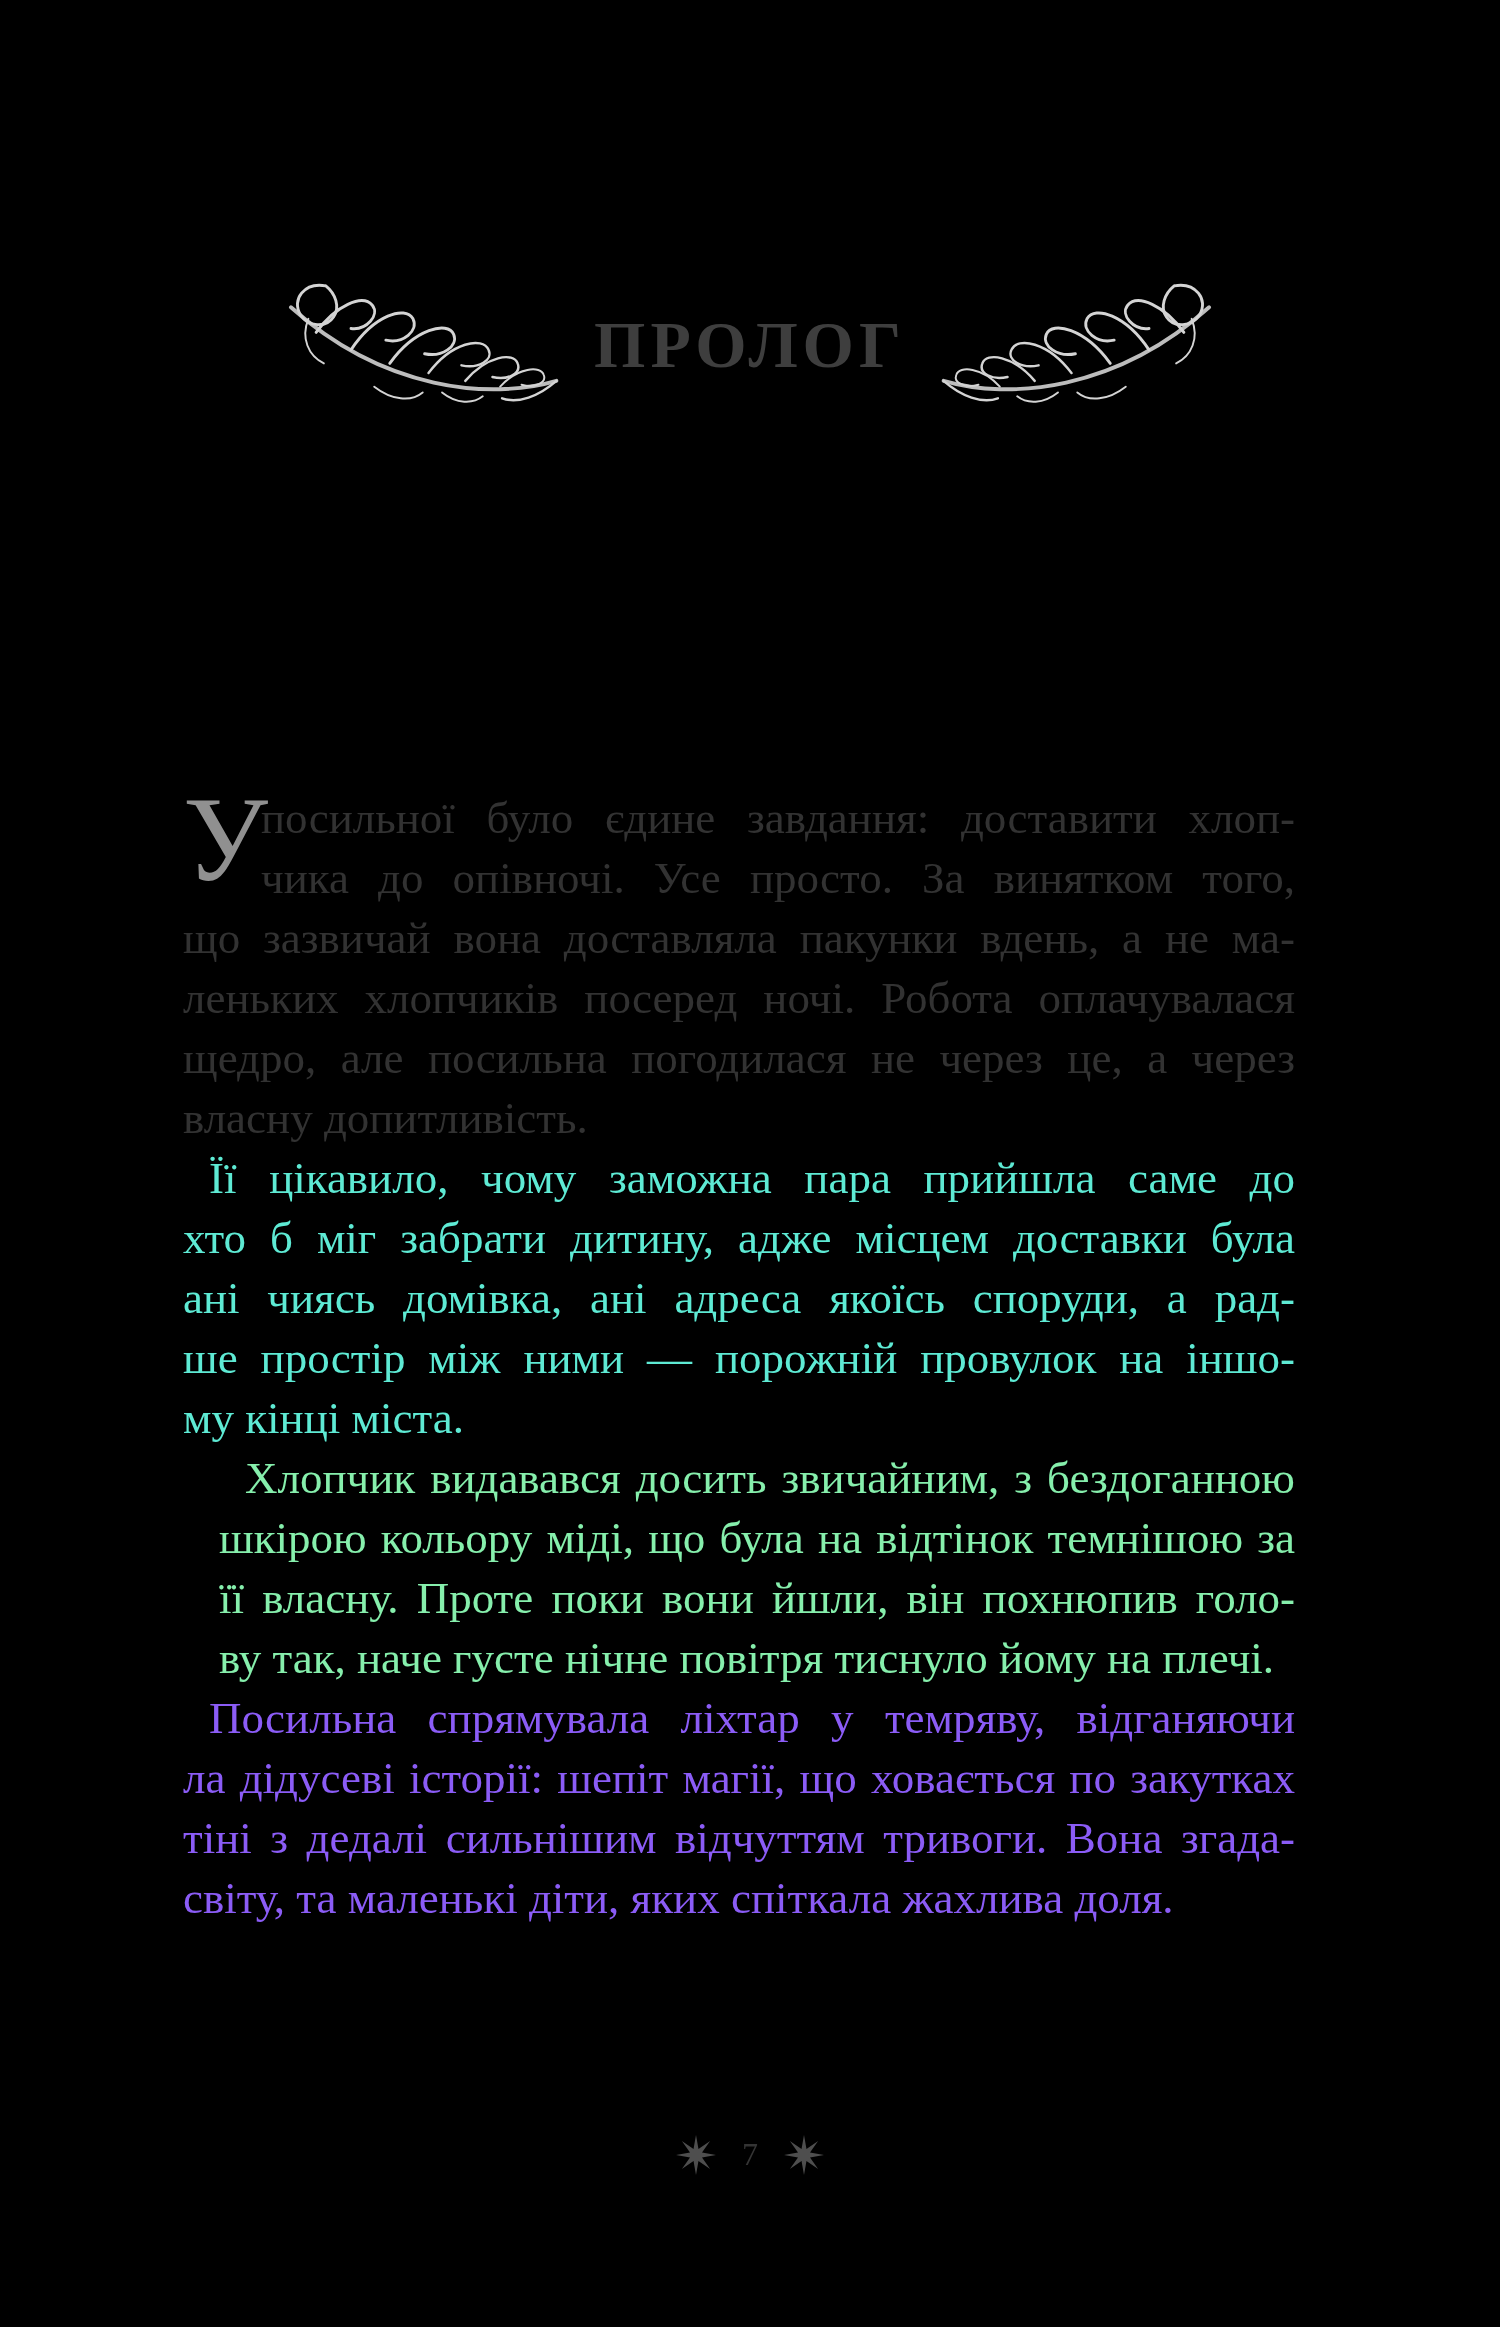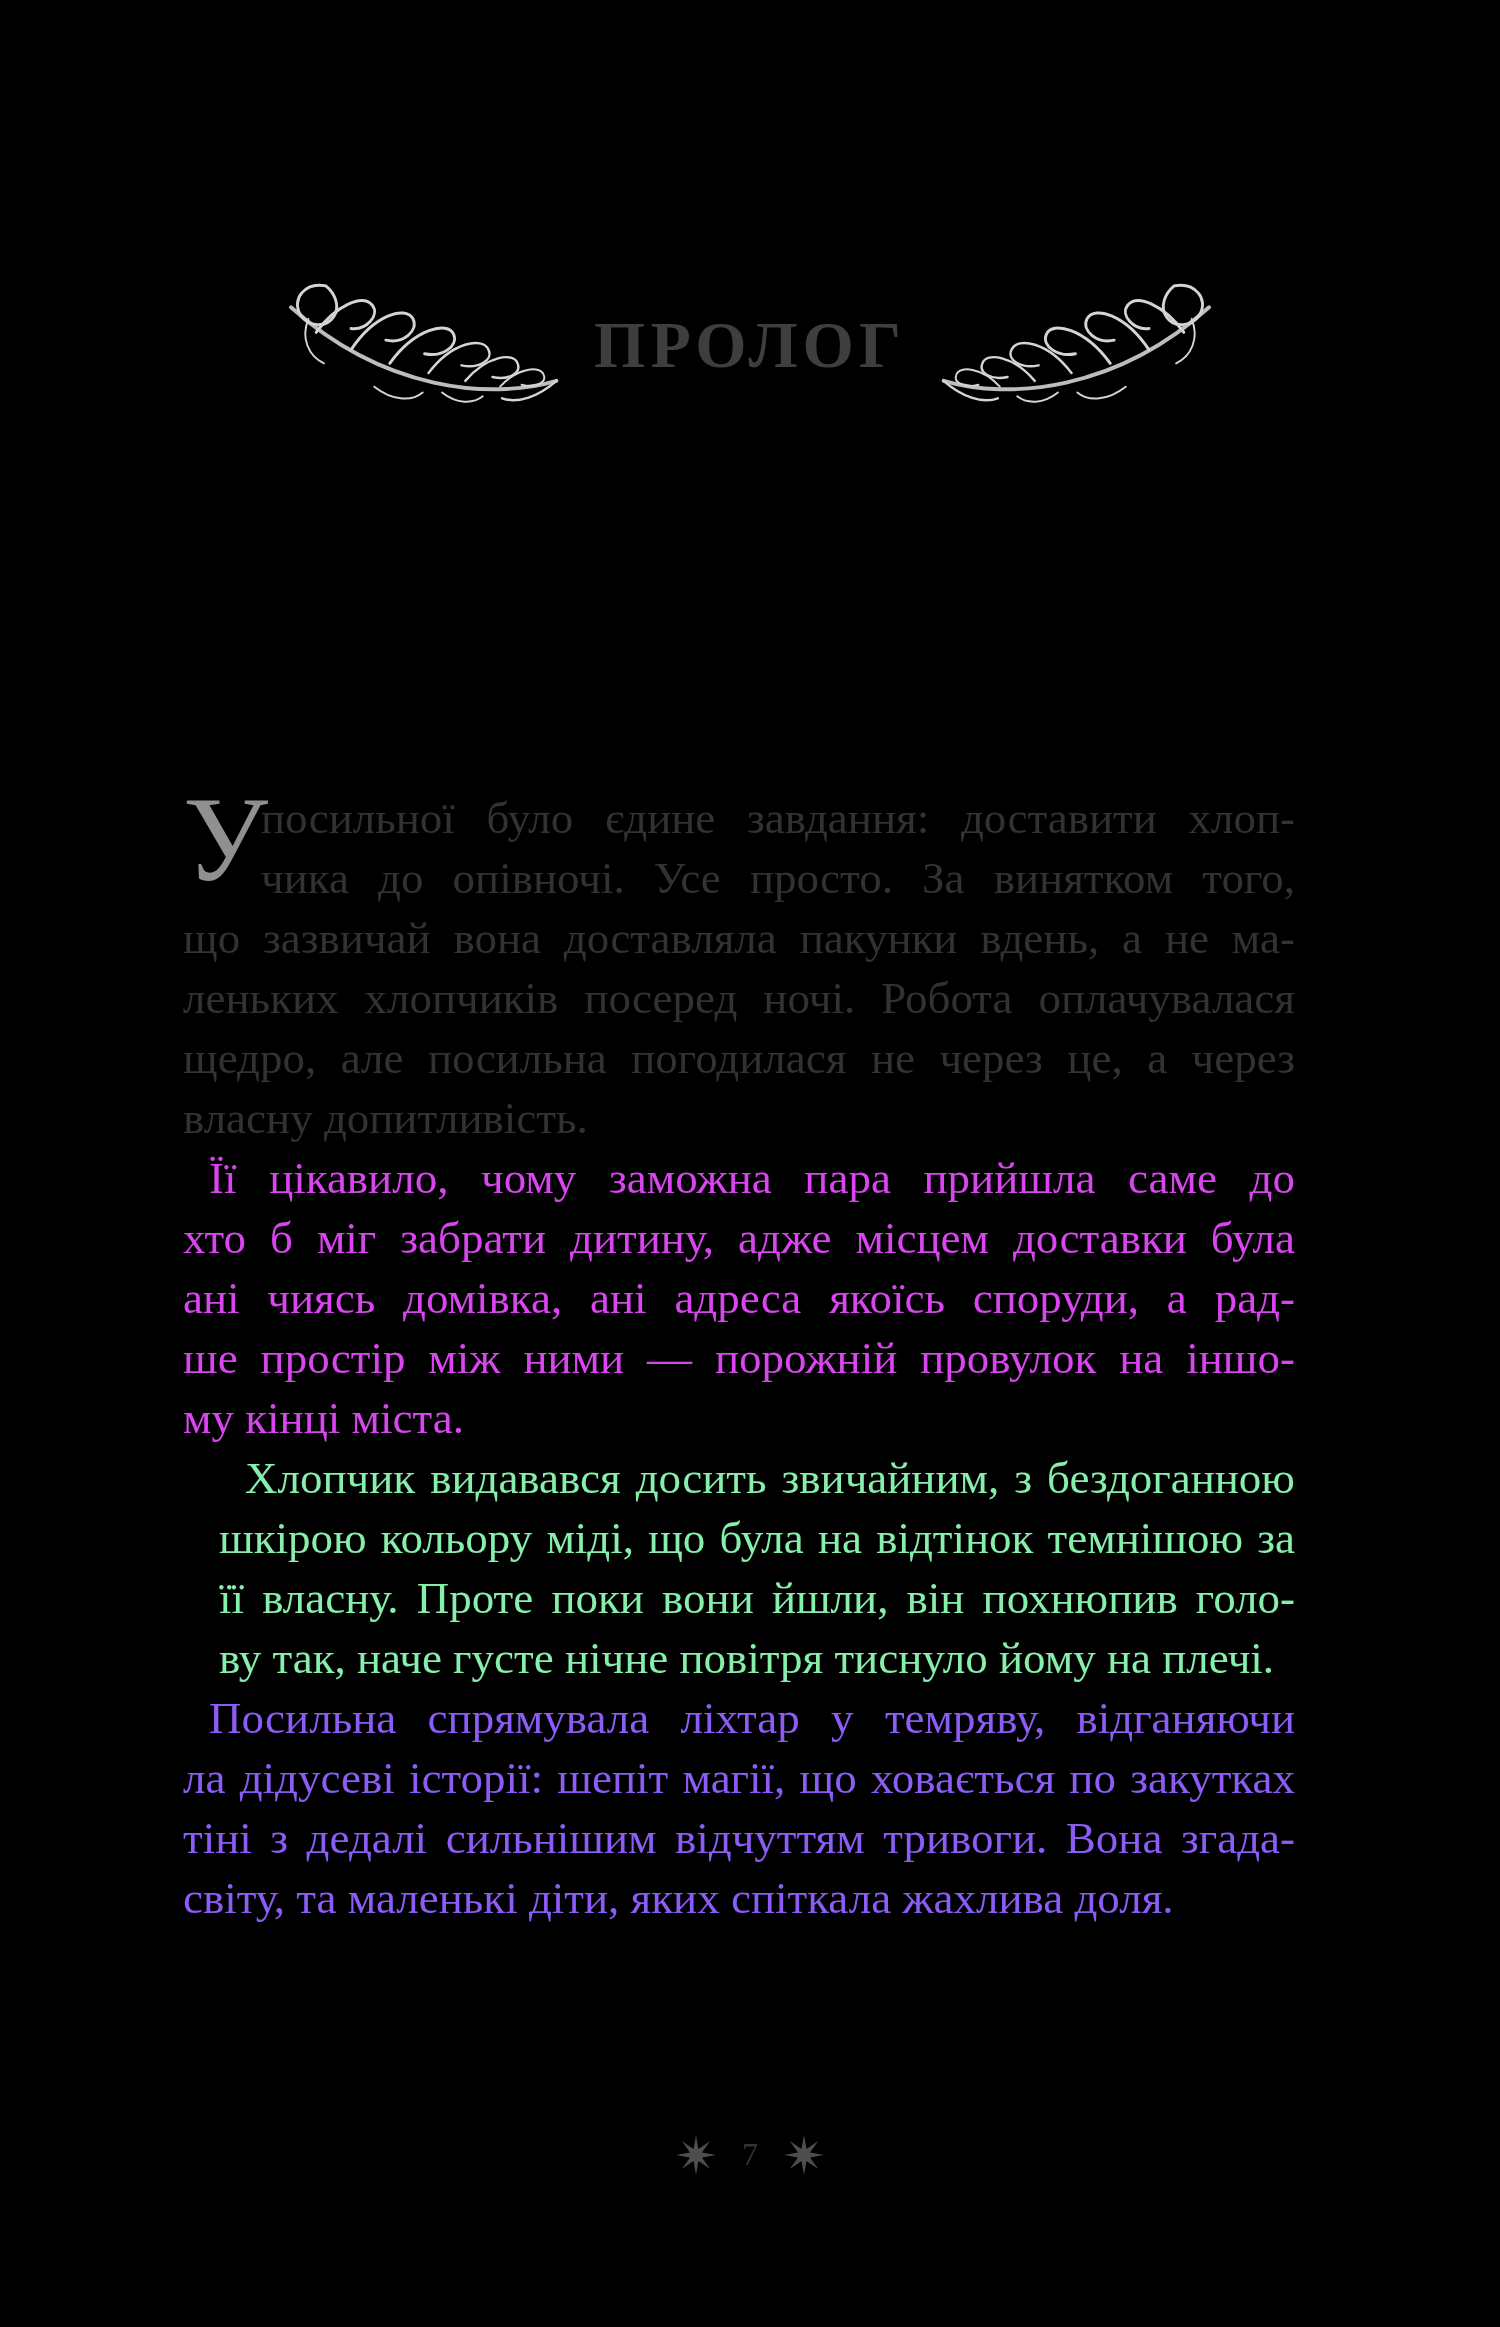--- a/index.html
+++ b/index.html
@@ -138,21 +138,21 @@
 <div class="body-text">
     <div class="paragraph" style="color: rgb(50, 50, 50);">
       <span class="dropcap" style="color: rgb(144, 144, 144);">У</span>
       <div class="line dc-indent">посильної було єдине завдання: доставити хлоп-</div>
       <div class="line dc-indent">чика до опівночі. Усе просто. За винятком того,</div>
       <div class="line">що зазвичай вона доставляла пакунки вдень, а не ма-</div>
       <div class="line">леньких хлопчиків посеред ночі. Робота оплачувалася</div>
       <div class="line">щедро, але посильна погодилася не через це, а через</div>
       <div class="line para-last">власну допитливість.</div>
     </div>
-    <div class="paragraph" style="color: #d946ef;">
+    <div class="paragraph" style="color: #5eead4;">
       <div class="line first-indent">Її цікавило, чому заможна пара прийшла саме до</div>
       <div class="line">хто б міг забрати дитину, адже місцем доставки була</div>
       <div class="line">ані чиясь домівка, ані адреса якоїсь споруди, а рад-</div>
       <div class="line">ше простір між ними — порожній провулок на іншо-</div>
       <div class="line para-last">му кінці міста.</div>
     </div>
     <div class="paragraph" style="color: #86efac; margin-left: 36px;">
       <div class="line first-indent">Хлопчик видавався досить звичайним, з бездоганною</div>
       <div class="line">шкірою кольору міді, що була на відтінок темнішою за</div>
       <div class="line">її власну. Проте поки вони йшли, він похнюпив голо-</div>

